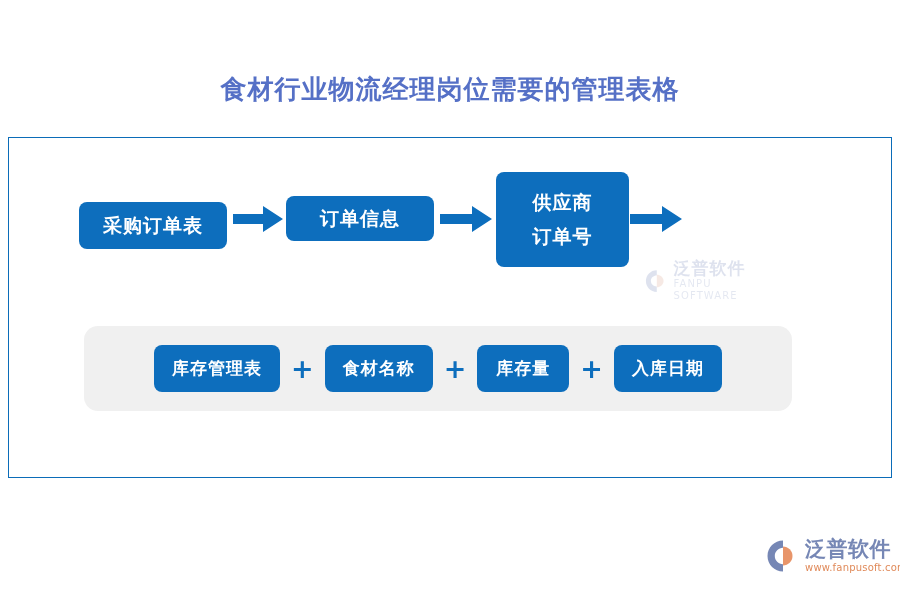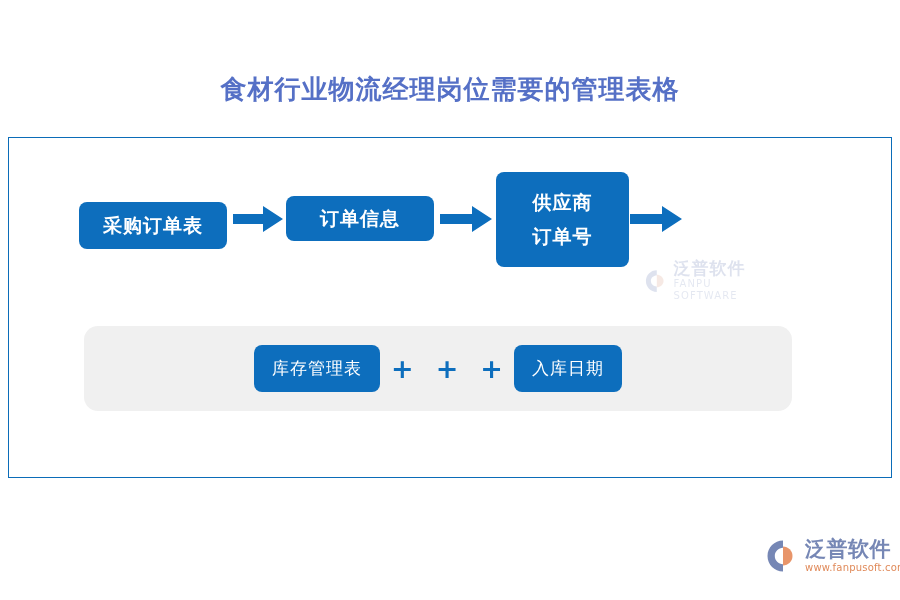--- a/index.html
+++ b/index.html
@@ -81,21 +81,21 @@
     border-radius:14px;
     display:flex;
     align-items:center;
     justify-content:center;
     gap:0px;
   }
   .combo-node {
     background:#0d6ebd;
     border-radius:8px;
     color:#fff;
-    font-weight:normal;
+    font-weight:bold;
     font-size:17px;
     letter-spacing:1px;
     display:flex;
     align-items:center;
     justify-content:center;
     height:47px;
     padding:0 18px;
     min-width:92px;
   }
   .plus {
@@ -204,23 +204,29 @@
     </div>
 
     <div class="combo-panel">
 
       <div class="combo-node">
         <span>库存管理表</span>
       </div>
 
       <span class="plus">+</span>
 
+      <div class="combo-node">
+        <span>食材名称</span>
+      </div>
 
       <span class="plus">+</span>
 
+      <div class="combo-node">
+        <span>库存量</span>
+      </div>
 
       <span class="plus">+</span>
 
       <div class="combo-node">
         <span>入库日期</span>
       </div>
     </div>
 
   </div>
 

